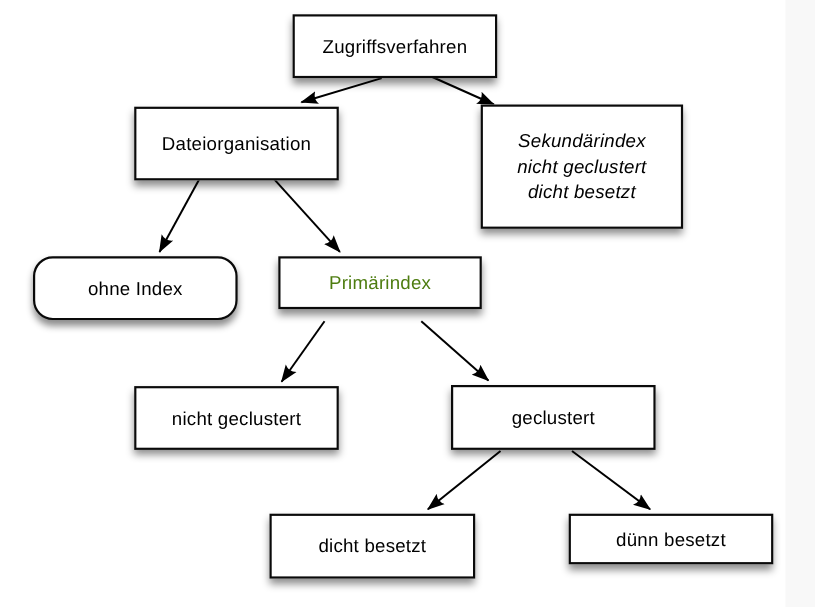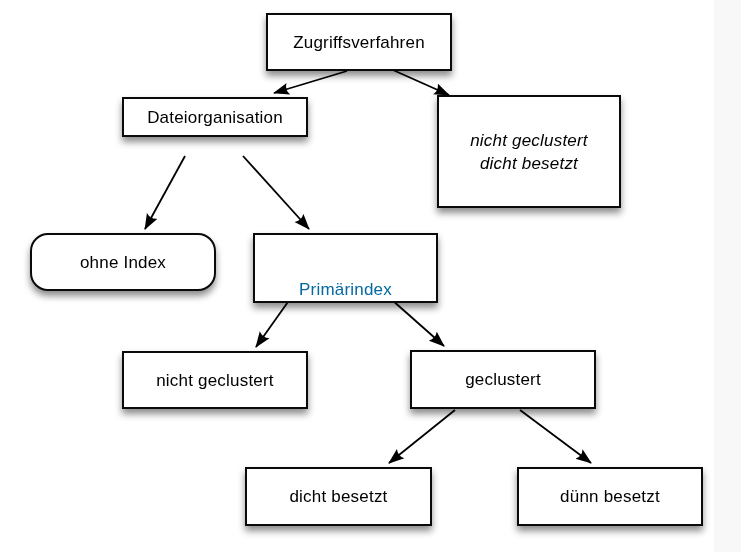--- a/index.html
+++ b/index.html
@@ -68,39 +68,40 @@
         <line x1="295" y1="292" x2="256" y2="347" stroke="#000000" stroke-width="1.8" marker-end="url(#arrowhead)"></line>
         <line x1="383" y1="292" x2="444" y2="346" stroke="#000000" stroke-width="1.8" marker-end="url(#arrowhead)"></line>
         <line x1="455" y1="410" x2="389" y2="463" stroke="#000000" stroke-width="1.8" marker-end="url(#arrowhead)"></line>
         <line x1="520" y1="410" x2="591" y2="463" stroke="#000000" stroke-width="1.8" marker-end="url(#arrowhead)"></line>
       </g>
   </svg>
   <div id="nodes">
       <div class="node" style="left: 266px; top: 13px; width: 186px; height: 58px; border-color: rgb(10, 10, 10); background: rgb(255, 255, 255); color: rgb(0, 0, 0);">
         <span class="line">Zugriffsverfahren</span>
       </div>
-      <div class="node" style="left: 122px; top: 97px; width: 186px; height: 40px; border-color: rgb(10, 10, 10); background: rgb(255, 255, 255); color: rgb(0, 0, 0);">
+      <div class="node" style="left: 122px; top: 97px; width: 186px; height: 67px; border-color: rgb(10, 10, 10); background: rgb(255, 255, 255); color: rgb(0, 0, 0);">
         <span class="line">Dateiorganisation</span>
       </div>
       <div class="node" style="left: 437px; top: 95px; width: 184px; height: 113px; border-color: rgb(10, 10, 10); background: rgb(255, 255, 255); color: rgb(0, 0, 0);">
+        <span class="line italic">Sekundärindex</span>
         <span class="line italic">nicht geclustert</span>
         <span class="line italic">dicht besetzt</span>
       </div>
       <div class="node" style="left: 30px; top: 233px; width: 186px; height: 58px; border-color: rgb(10, 10, 10); background: rgb(255, 255, 255); color: rgb(0, 0, 0); border-radius: 18px;">
         <span class="line">ohne Index</span>
       </div>
-      <div class="node" style="left: 253px; top: 233px; width: 185px; height: 70px; border-color: rgb(10, 10, 10); background: rgb(255, 255, 255); color: #0369a1; justify-content: flex-end;">
+      <div class="node" style="left: 253px; top: 233px; width: 185px; height: 48px; border-color: rgb(10, 10, 10); background: rgb(255, 255, 255); color: #4d7c0f;">
         <span class="line">Primärindex</span>
       </div>
       <div class="node" style="left: 122px; top: 351px; width: 186px; height: 58px; border-color: rgb(10, 10, 10); background: rgb(255, 255, 255); color: rgb(0, 0, 0);">
         <span class="line">nicht geclustert</span>
       </div>
       <div class="node" style="left: 397px; top: 350px; width: 186px; height: 59px; border-color: rgb(10, 10, 10); background: rgb(255, 255, 255); color: rgb(0, 0, 0); margin-left: 13px;">
         <span class="line">geclustert</span>
       </div>
       <div class="node" style="left: 245px; top: 467px; width: 187px; height: 59px; border-color: rgb(10, 10, 10); background: rgb(255, 255, 255); color: rgb(0, 0, 0);">
         <span class="line">dicht besetzt</span>
       </div>
-      <div class="node" style="left: 517px; top: 467px; width: 186px; height: 59px; border-color: rgb(10, 10, 10); background: rgb(255, 255, 255); color: rgb(0, 0, 0);">
+      <div class="node" style="left: 517px; top: 467px; width: 186px; height: 46px; border-color: rgb(10, 10, 10); background: rgb(255, 255, 255); color: rgb(0, 0, 0);">
         <span class="line">dünn besetzt</span>
       </div>
     </div>
 </div>
 
 </body></html>

